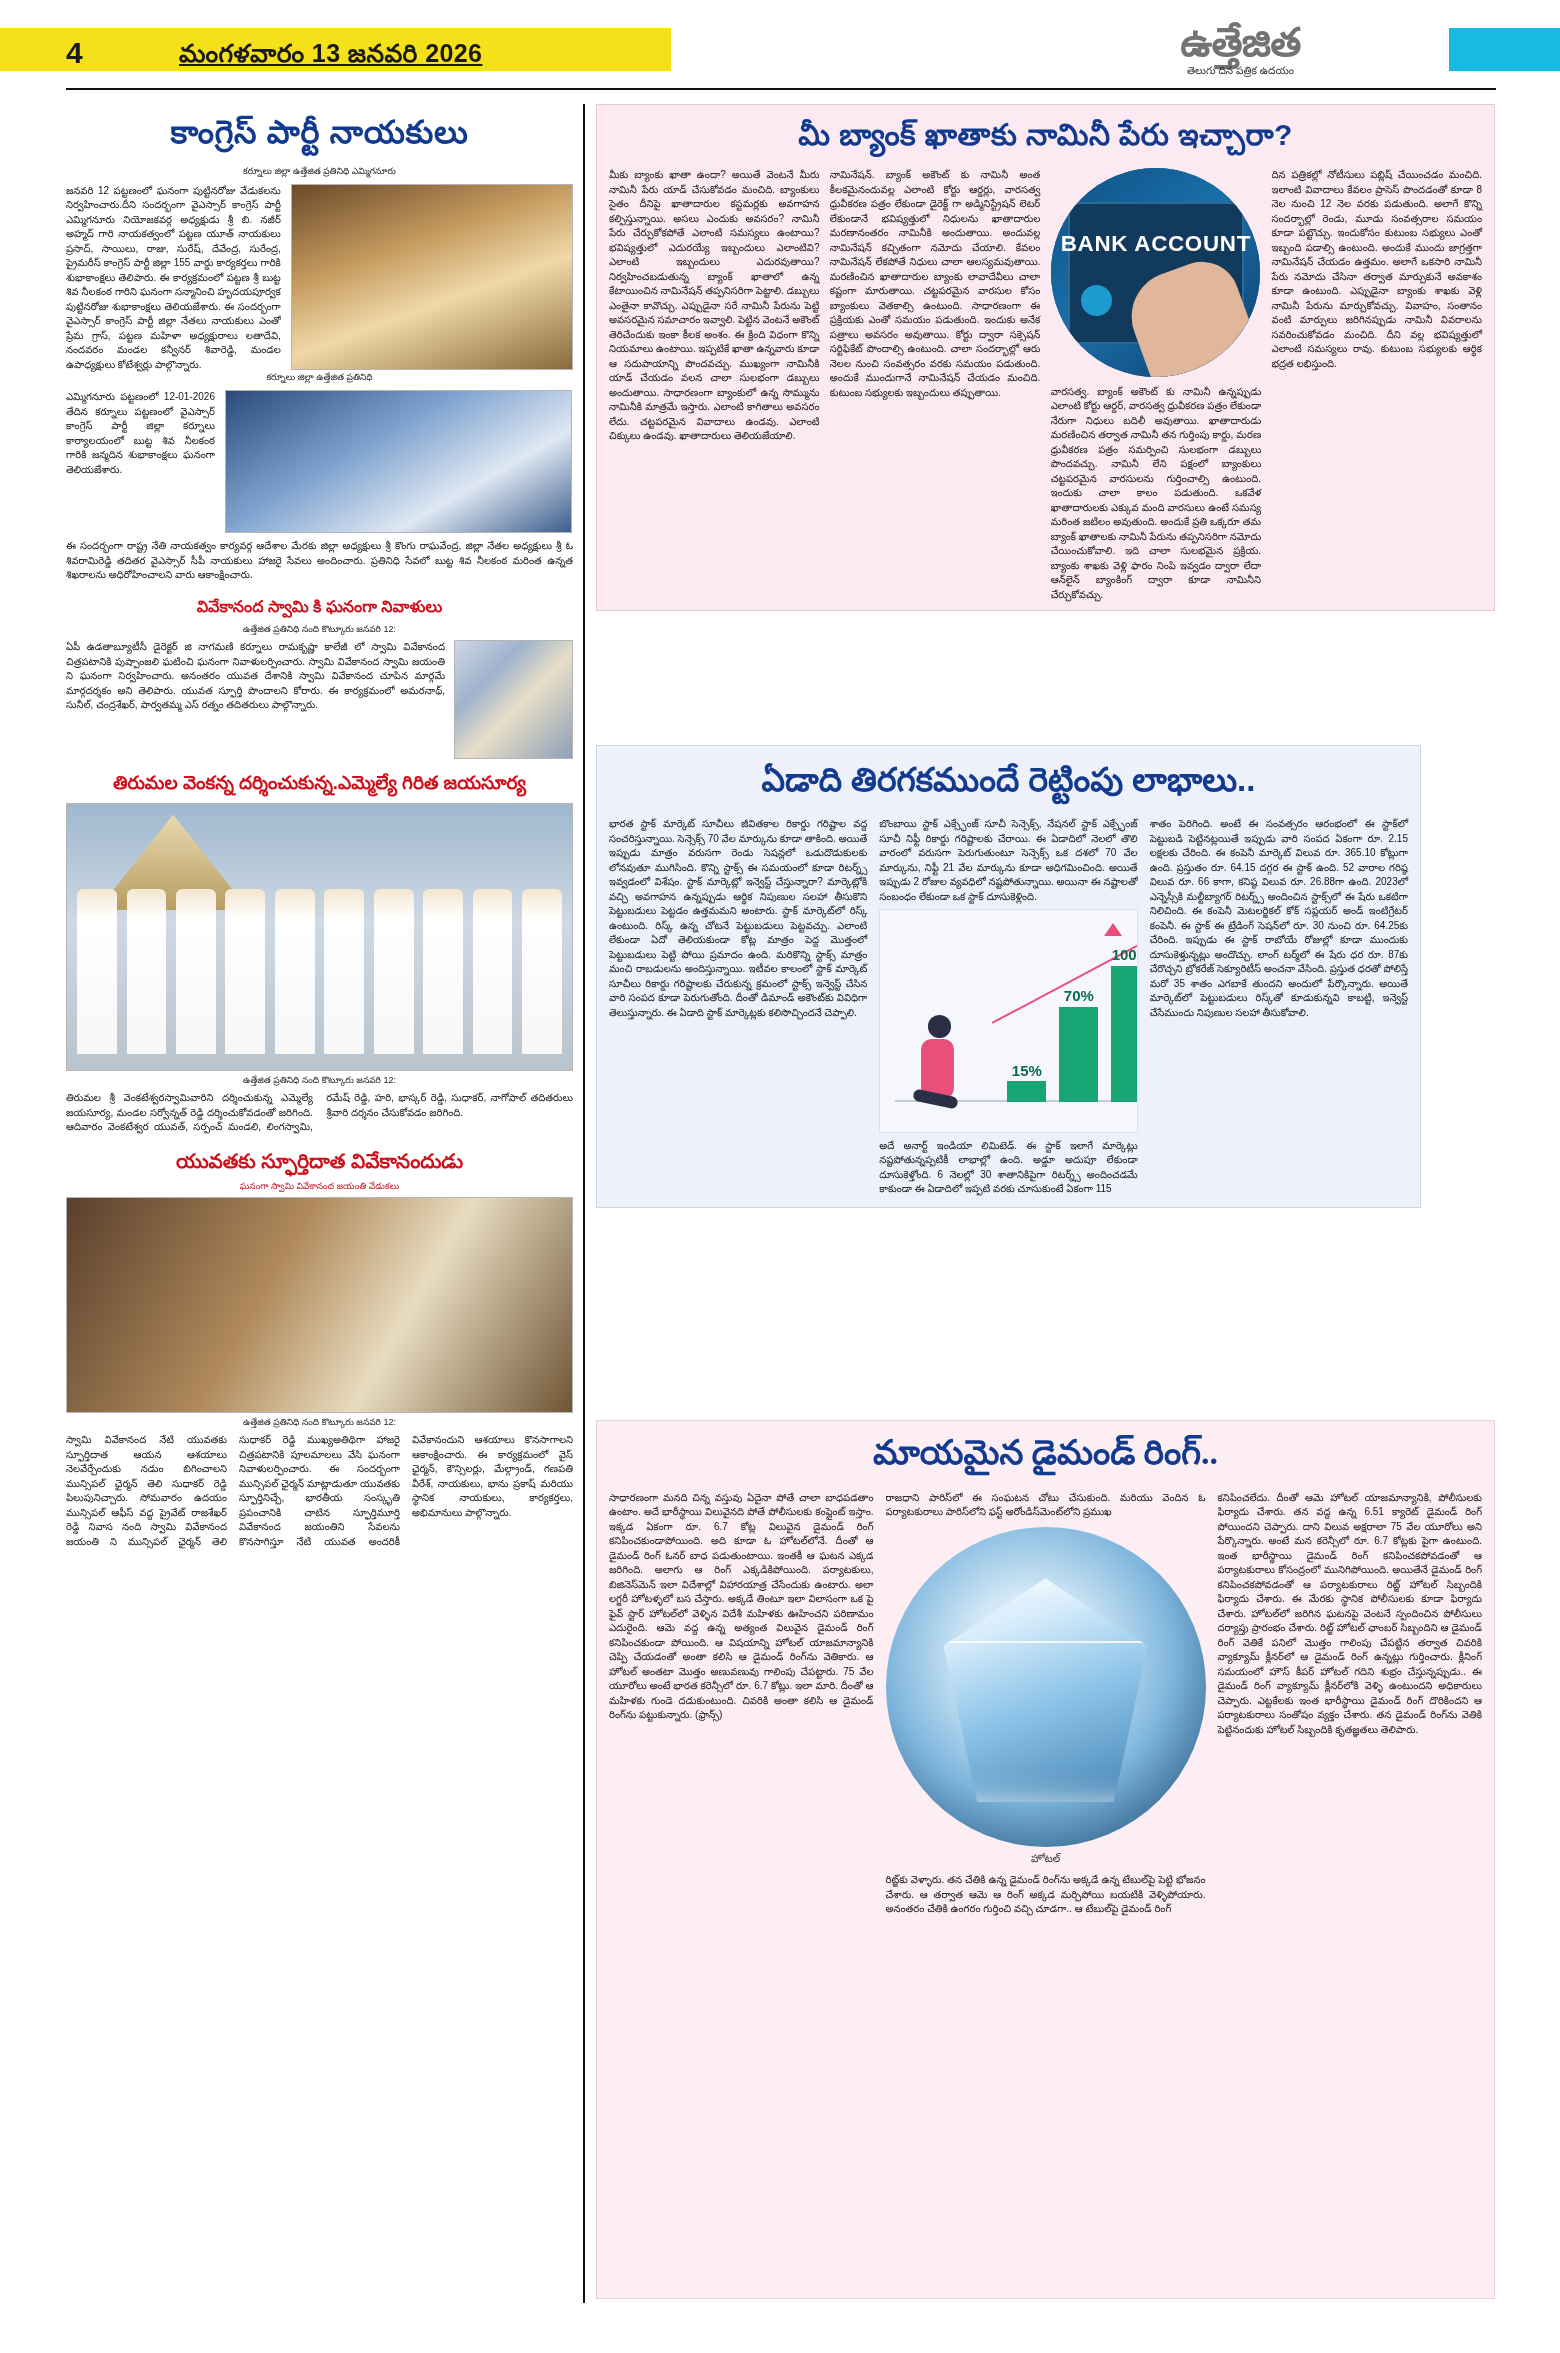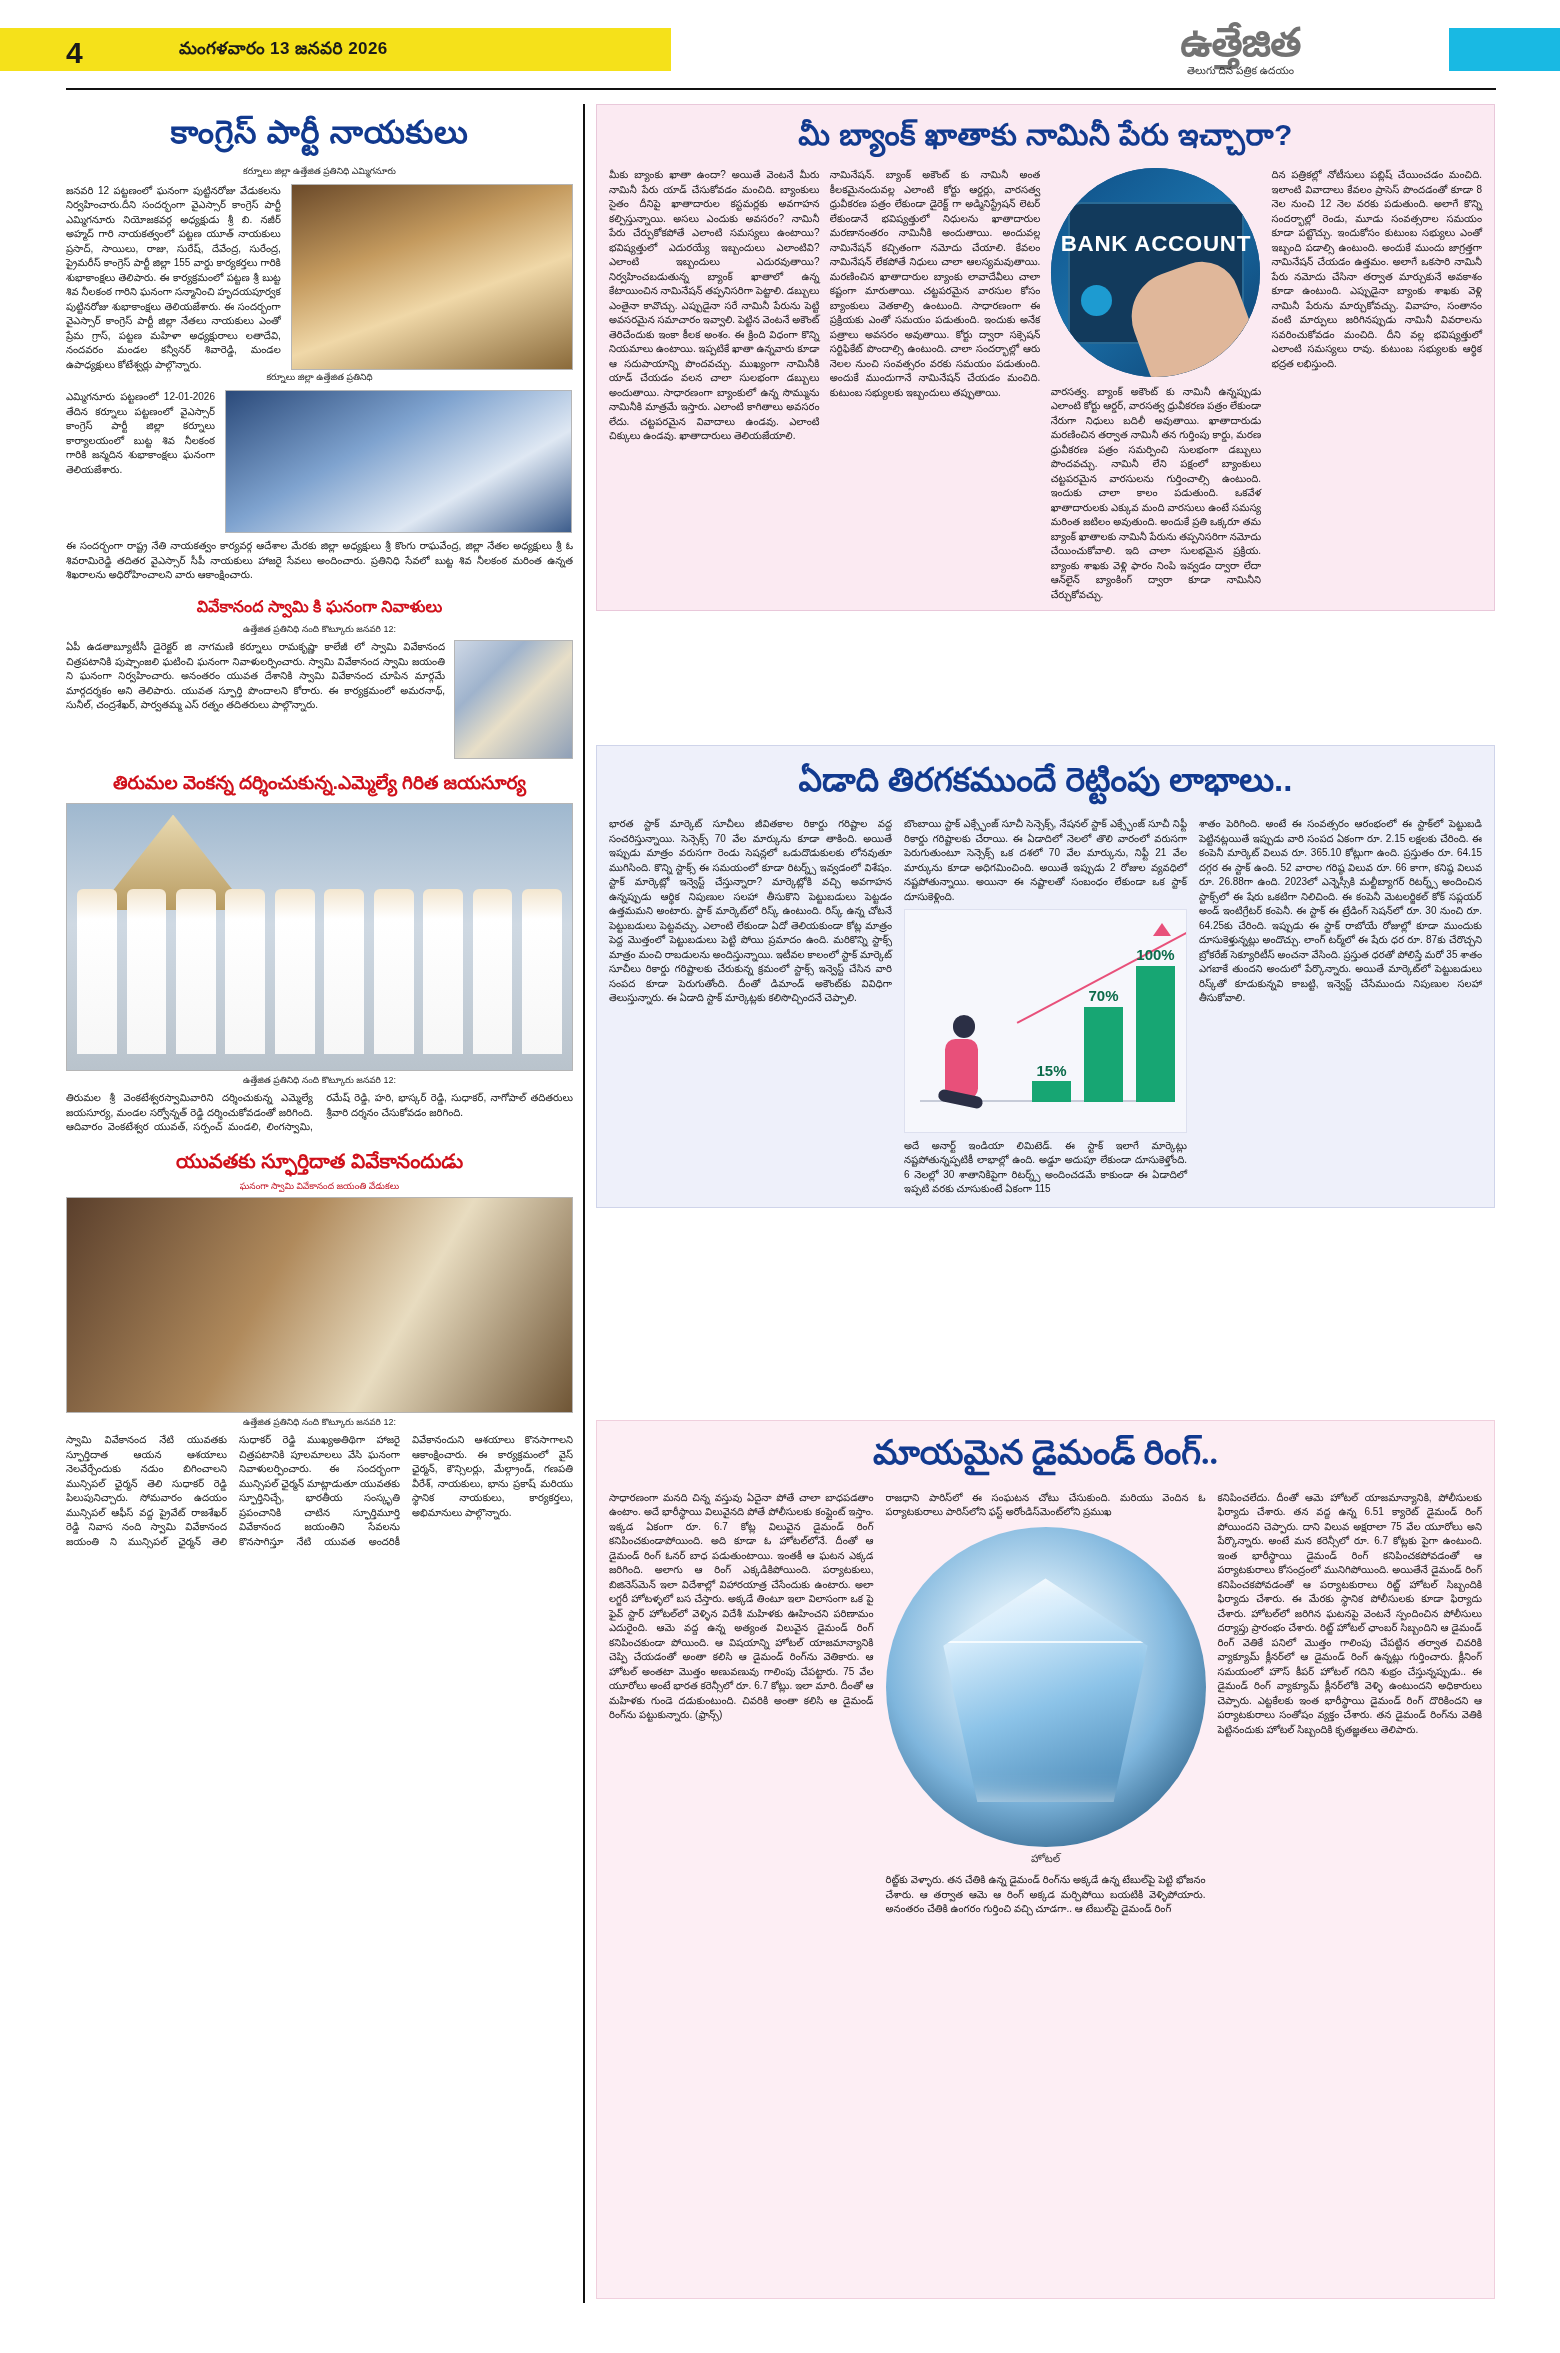--- a/index.html
+++ b/index.html
@@ -36,24 +36,25 @@
   .mh-pagenum {
     position: absolute;
     left: 66px; top: 36px;
     font-size: 30px;
     font-weight: bold;
     color: #1a1a1a;
   }
   .mh-date {
     position: absolute;
     left: 179px; top: 39px;
-    font-size: 17px;
+    font-size: 25px;
     font-weight: bold;
     color: #1a1a1a;
     letter-spacing: 0.4px;
+    text-decoration: underline;
   }
   .mh-logo {
     position: absolute;
     right: 164px; top: 22.4px;
     text-align: center;
     width: 313px;
   }
   .mh-logo .brand {
     font-size: 40px;
     font-weight: bold;
@@ -264,21 +265,21 @@
     width: 112px; height: 119px;
     background: #e0b79a;
     border-radius: 45px 37px 22.4px 30px;
     transform: rotate(-20deg);
   }
 
   .block-profit {
     position: absolute;
     left: 596px;
     top: 745px;
-    width: 899px;
+    width: 825px;
     background: #eef0fa;
     border: 0.7px solid #cfd4ea;
     padding: 10.4px 12px 10.4px 12px;
   }
   .profit-hl {
     font-size: 33px;
     text-align: center;
     color: #123a8f;
     font-weight: bold;
     margin: 4.5px 0 10.4px 0;

